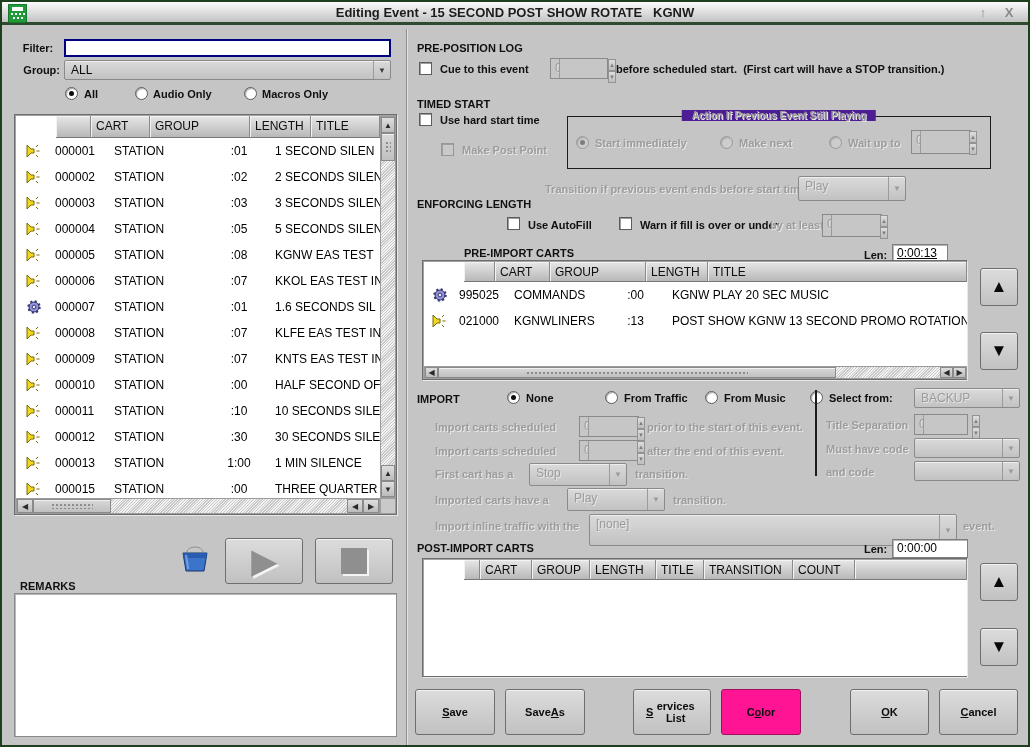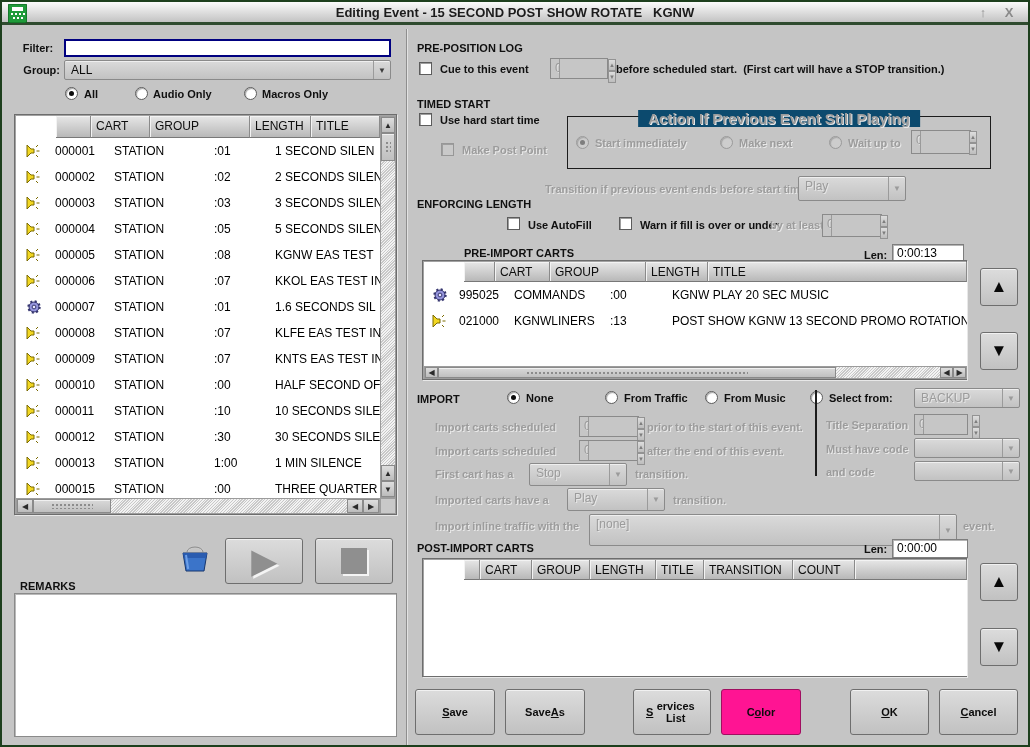--- a/index.html
+++ b/index.html
@@ -35,35 +35,35 @@
   .btn{background:linear-gradient(#dcdcdc,#c1c1c1);border:1px solid #6e6e6e;border-radius:3px;box-shadow:inset 0 1px 0 #f1f1f1;font-size:11px;font-weight:bold;color:#0c0c0c;display:flex;align-items:center;justify-content:center;text-align:center;cursor:default;}
   .btn u{text-decoration:underline;}
   
   .tframe{background:#fff;border:1px solid #6d6d6d;box-shadow:inset 1px 1px 0 #a2a2a2,1px 1px 0 #e8e8e8;}
   .thead{display:grid;height:22px;padding-left:40px;}
   .thead.h20{height:20px;}
   .hcell{background:linear-gradient(#e7e7e7,#b8b8b8);border-right:1px solid #8a8a8a;border-bottom:1px solid #787878;box-shadow:inset 1px 1px 0 #f3f3f3;font-size:12px;color:#0e0e0e;padding:3px 5px;white-space:nowrap;overflow:hidden;}
   .tbody{overflow:hidden;background:#fff;}
   .trow{display:grid;height:26px;align-items:center;font-size:12px;color:#000;background:#fff;}
   .cell{padding:0 4px;white-space:nowrap;overflow:hidden;}
-  .cell.c-len{text-align:left;padding-right:7px;}
+  .cell.c-len{text-align:center;padding-right:7px;}
   .cell.c-icon{display:flex;align-items:center;justify-content:center;padding:0;}
   .grid-lib{grid-template-columns:35px 59px 100px 61px 1fr;}
   .grid-pre{grid-template-columns:31px 55px 96px 62px 1fr;}
   .grid-post{grid-template-columns:16px 52px 58px 66px 48px 89px 62px 1fr;}
   
   .sbtrack{position:absolute;background:#dcdcdc;background-image:repeating-linear-gradient(135deg,rgba(255,255,255,.65) 0 1px,rgba(150,150,150,.28) 1px 2px);border:1px solid #9c9c9c;}
   .sbb{position:absolute;background:linear-gradient(#dedede,#bcbcbc);border:1px solid #8a8a8a;color:#2a2a2a;display:flex;align-items:center;justify-content:center;font-size:8px;}
   .sbthumb{position:absolute;background:linear-gradient(#d9d9d9,#c0c0c0);border:1px solid #8a8a8a;box-shadow:inset 0 1px 0 #f0f0f0;}
   .grip{position:relative;}
   .grip::after{content:"";position:absolute;inset:28% 22%;background-image:radial-gradient(#8c8c8c 34%,transparent 40%);background-size:4px 4px;}
   .corner{position:absolute;background:#c9c9c9;border:1px solid #9c9c9c;}
   
   .gbox{position:absolute;border:1px solid #1c1c1c;}
-  .gtitle{position:absolute;top:-7px;left:50%;transform:translateX(-50%);background:#0c4a6e;padding:0 10px;font-size:15px;font-weight:bold;white-space:nowrap;}
+  .gtitle{position:absolute;top:-7px;left:50%;transform:translateX(-50%);background:#4c1d95;padding:0 10px;font-size:10px;font-weight:bold;white-space:nowrap;}
   .vline{position:absolute;background:#1c1c1c;}
   .divider{position:absolute;background:#8e8e8e;box-shadow:1px 0 0 #e2e2e2;}
   .bigbtn{font-size:17px;color:#090909;}
   .remarksbox{background:#fff;border:1px solid #8a8a8a;box-shadow:inset 1px 1px 0 #b9b9b9;resize:none;outline:none;font-size:12px;font-family:"Liberation Sans",sans-serif;}
   .glyph-play{font-size:32px;color:#8f8f8f;text-shadow:2px 2px 0 #f4f4f4;line-height:1;}
   .glyph-stop{width:26px;height:26px;background:#8f8f8f;box-shadow:2px 2px 0 #f4f4f4;}
 </style>
 </head>
 <body>
 
@@ -368,21 +368,21 @@
   <div class="a spin" style="left:820px;top:212px;width:60px;height:23px;">
     <span class="sval">00:00</span>
     <span class="sbtns">
         <i>▲</i>
         <i>▼</i>
       </span>
   </div>
 
   <div class="a lbl" style="left:415px;top:245px;padding-left:47px;">PRE-IMPORT CARTS</div>
   <span class="a lbl" style="left:862px;top:247px;">Len:</span>
-  <div class="a field" style="left:890px;top:242px;width:72px;height:19px;">0:00:13</div>
+  <div class="a field" style="left:890px;top:242px;width:56px;height:19px;text-decoration:underline;">0:00:13</div>
 
   <div class="a tframe" style="left:420px;top:258px;width:545px;height:120px;">
     <div class="a thead h20 grid-pre" style="left:1px;top:1px;width:543px;">
         <span class="hcell"></span>
         <span class="hcell">CART</span>
         <span class="hcell">GROUP</span>
         <span class="hcell">LENGTH</span>
         <span class="hcell">TITLE</span>
       </div>
     <div class="a tbody" style="left:1px;top:21px;width:543px;height:84px;">

